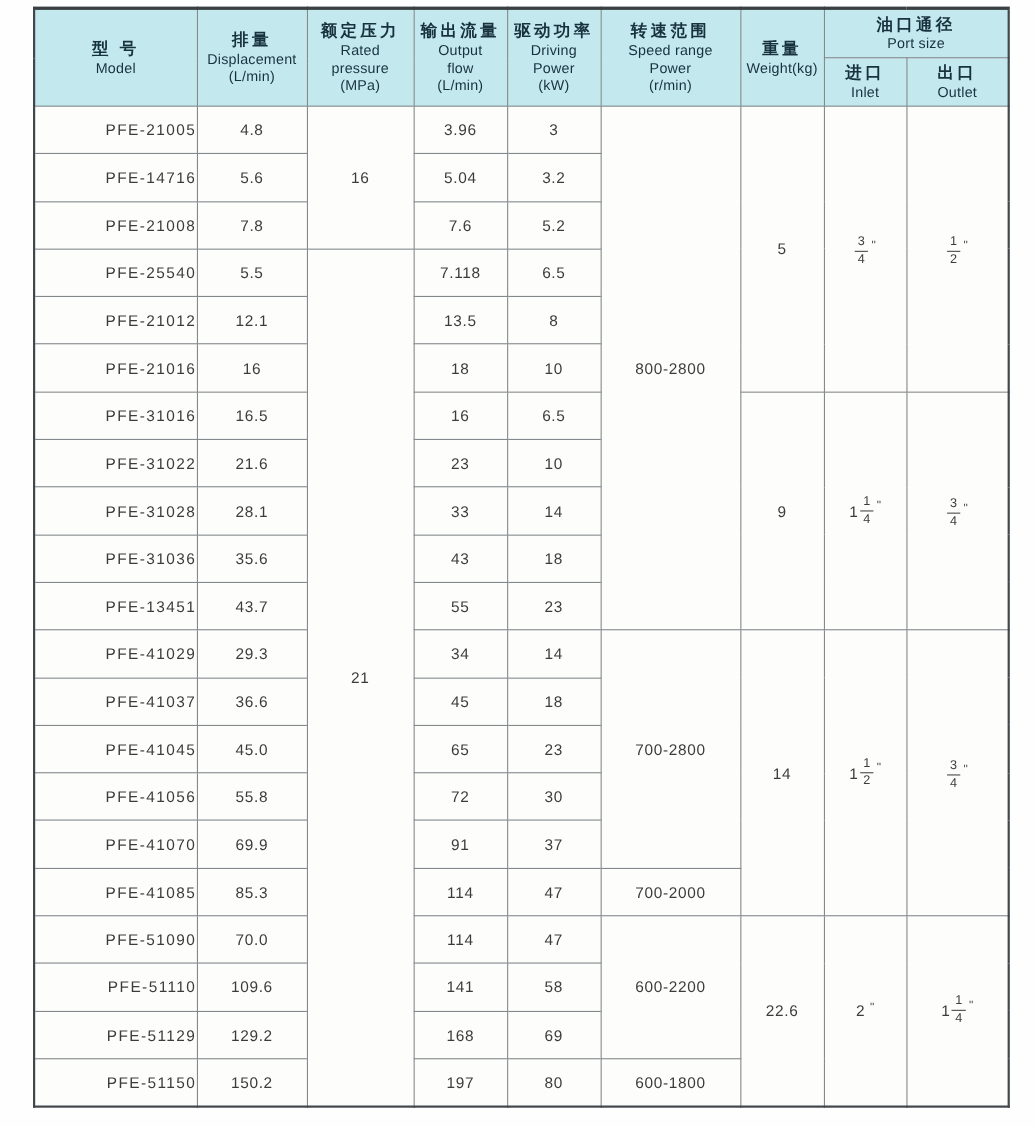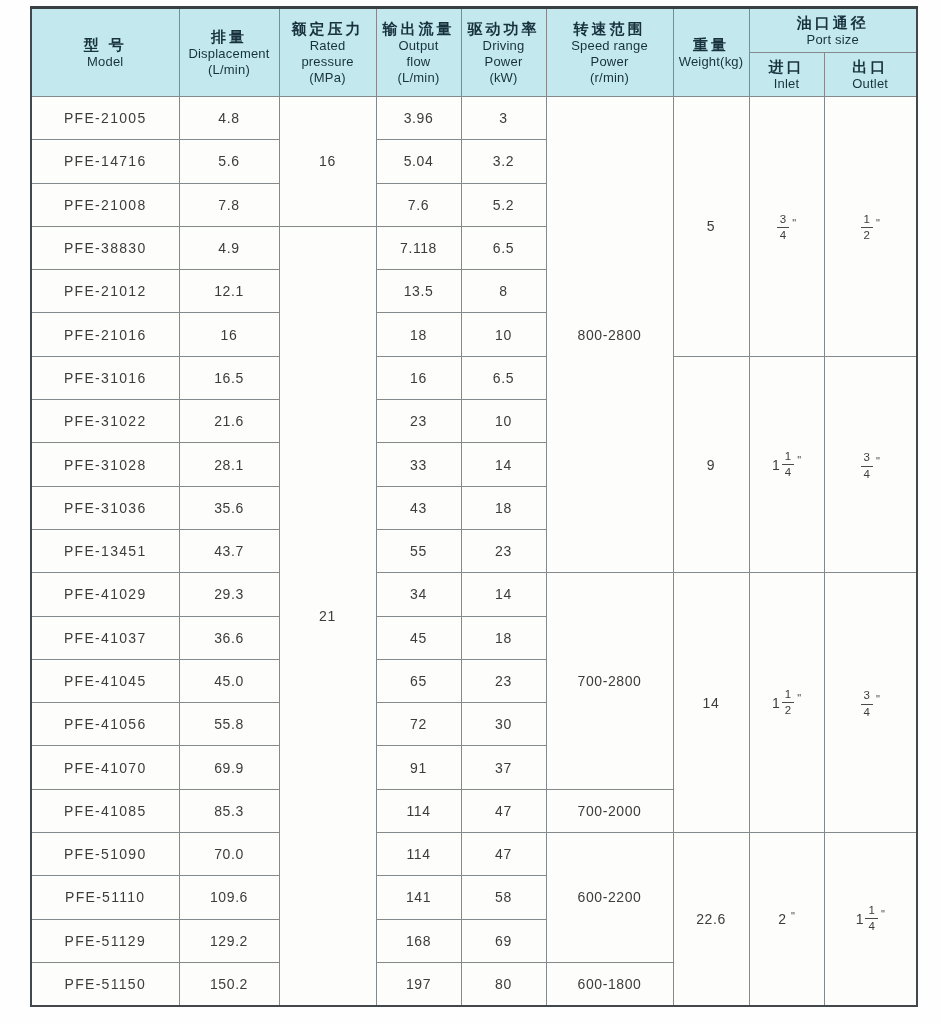--- a/index.html
+++ b/index.html
@@ -54,21 +54,21 @@
     white-space:pre-line;
     letter-spacing:0.2px;
   }
   .spec tbody td {
     height:43.3px;
     font-size:14px;
     color:var(--body-text);
     background:var(--cell-bg);
     letter-spacing:0.6px;
   }
-  .spec tbody td.c-model { letter-spacing:1.3px; }
+  .spec tbody td.c-model { letter-spacing:1.3px;text-align:right; }
   
   .portsize { display:inline-flex; align-items:center; justify-content:center; }
   .portsize .whole { font-size:14px; margin-right:2px; letter-spacing:0; }
   .portsize .frac {
     display:inline-flex; flex-direction:column; align-items:center;
     font-size:11.5px; line-height:1.15; letter-spacing:0;
   }
   .portsize .fnum { border-bottom:1px solid #4a4a4a; padding:0 3px 1px; }
   .portsize .fden { padding-top:1px; }
   .portsize .qmark {
@@ -179,22 +179,22 @@
           <td class="c-flow">5.04</td>
           <td class="c-power">3.2</td>
         </tr>
         <tr>
           <td class="c-model">PFE-21008</td>
           <td class="c-disp">7.8</td>
           <td class="c-flow">7.6</td>
           <td class="c-power">5.2</td>
         </tr>
         <tr>
-          <td class="c-model">PFE-38830</td>
-          <td class="c-disp">4.9</td>
+          <td class="c-model">PFE-25540</td>
+          <td class="c-disp">5.5</td>
           <td class="c-press" rowspan="18">21</td>
           <td class="c-flow">7.118</td>
           <td class="c-power">6.5</td>
         </tr>
         <tr>
           <td class="c-model">PFE-21012</td>
           <td class="c-disp">12.1</td>
           <td class="c-flow">13.5</td>
           <td class="c-power">8</td>
         </tr>

